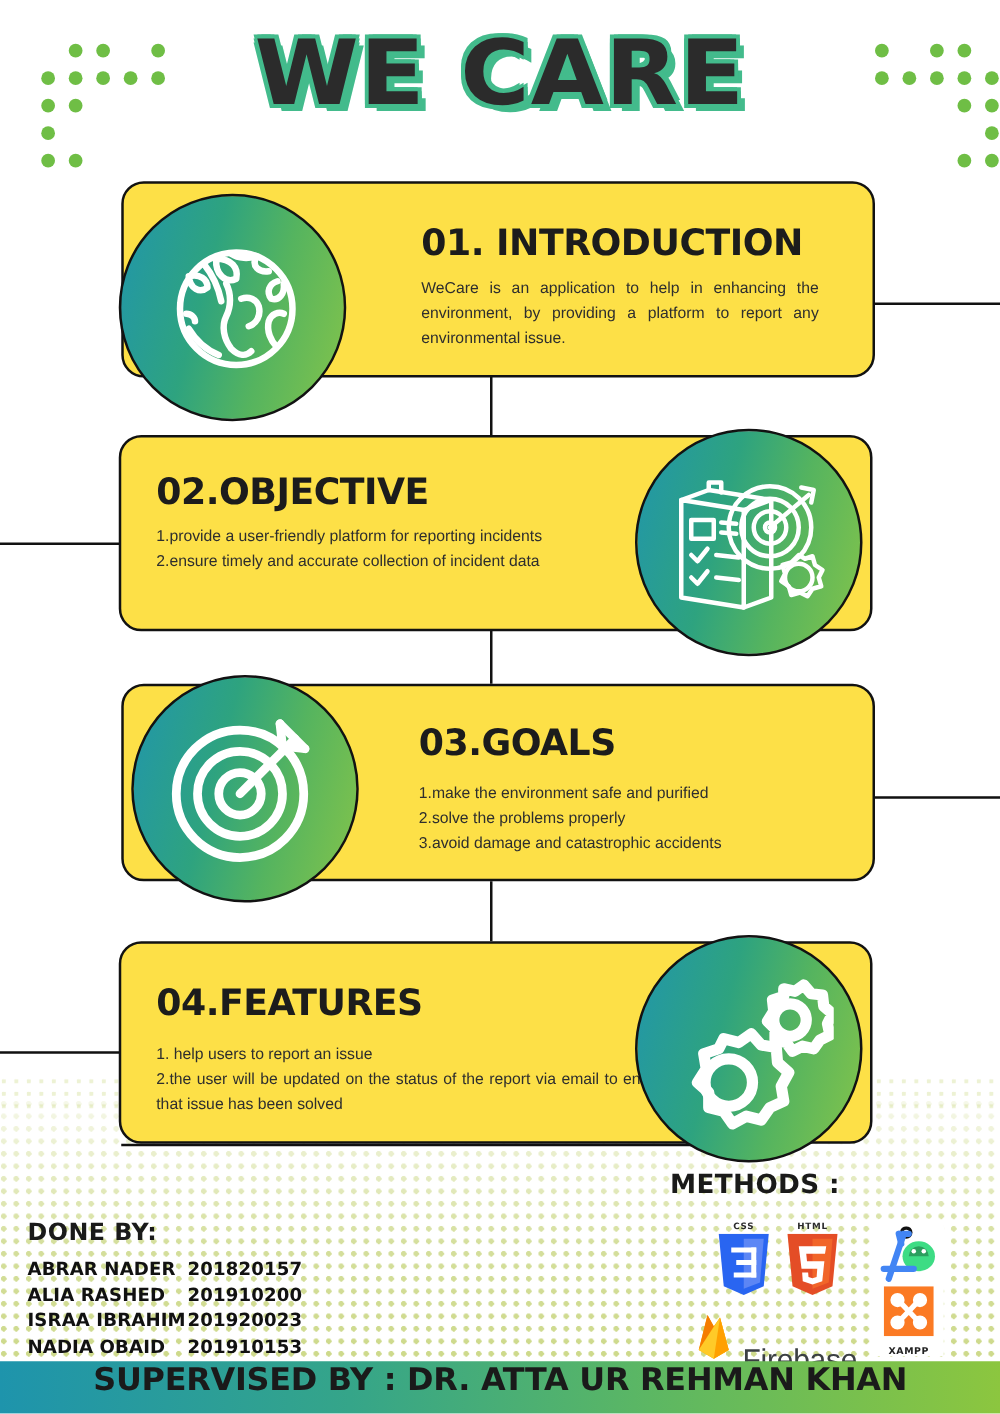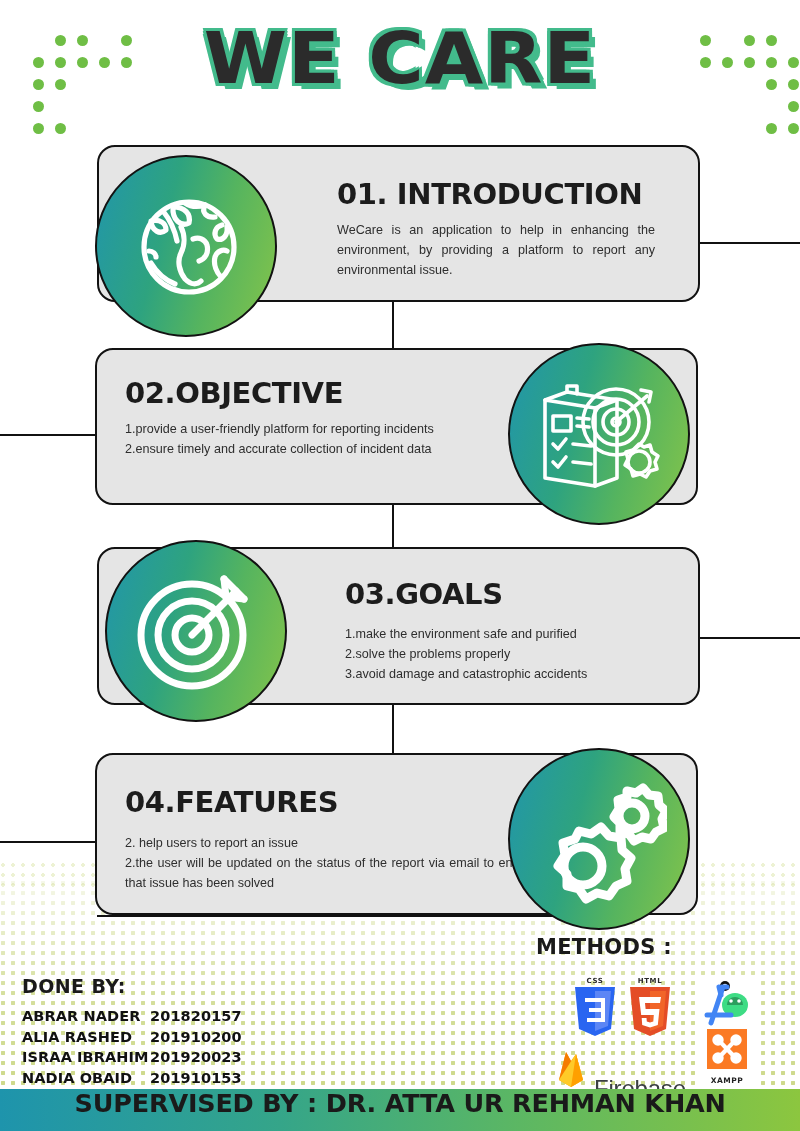--- a/index.html
+++ b/index.html
@@ -60,21 +60,21 @@
   }
 
   
   .line { position:absolute; background:#111; }
   .line-h { height:2px; }
   .line-v { width:2px; }
 
   
   .card {
     position:absolute;
-    background:#e5e5e5;
+    background:#fde047;
     border:2.5px solid #121212;
     border-radius:18px;
     z-index:3;
   }
   .card-body { position:absolute; }
   .card-title {
     font-family:"DejaVu Sans", sans-serif;
     font-weight:bold; color:#1c1c1c;
     letter-spacing:-0.4px;
     white-space:nowrap;
@@ -271,21 +271,21 @@
         <path d="M83 48 L114 22"></path>
         <path d="M108 16 L118 18 L116 28"></path>
 
         <circle cx="106" cy="88" r="11"></circle>
         <path d="M106 70 l5 3 l6 -2 l2 7 l6 4 l-3 6 l2 7 l-7 2 l-4 6 l-6 -3 l-7 2 l-2 -7 l-6 -4 l3 -6 l-2 -7 l7 -2 Z"></path>
       </g>
     </svg>
   </div>
 
   <div class="card" style="left:97px; top:547px; width:603px; height:158px;">
-    <div class="card-body" style="left:246px; top:28px; width:340px;">
+    <div class="card-body" style="left:236px; top:28px; width:340px;">
       <div class="card-title big">03.GOALS</div>
       <div class="card-desc" style="margin-top:14px;">1.make the environment safe and purified</div>
       <div class="card-desc">2.solve the problems properly</div>
       <div class="card-desc">3.avoid damage and catastrophic accidents</div>
     </div>
   </div>
 
   <div class="icon-circle" style="left:105px; top:540px; width:182px; height:182px;">
     <svg width="128" height="128" viewBox="0 0 128 128">
       <g fill="none" stroke="#ffffff" stroke-width="7" stroke-linecap="round" stroke-linejoin="round">
@@ -295,21 +295,21 @@
         <path d="M60 68 L104 24" stroke-width="7"></path>
         <path d="M92 12 L94 30 L112 32" stroke-width="7"></path>
         <path d="M92 12 L104 24 L112 32"></path>
       </g>
     </svg>
   </div>
 
   <div class="card" style="left:95px; top:753px; width:603px; height:162px;">
     <div class="card-body" style="left:28px; top:30px; width:412px;">
       <div class="card-title big">04.FEATURES</div>
-      <div class="card-desc" style="margin-top:15px;">2. help users to report an issue</div>
+      <div class="card-desc" style="margin-top:15px;">1. help users to report an issue</div>
       <div class="card-desc justify">2.the user will be updated on the status of the report via email to ensure that issue has been solved</div>
     </div>
   </div>
 
   <div class="icon-circle" style="left:508px; top:748px; width:182px; height:182px;">
     <svg width="136" height="136" viewBox="0 0 136 136">
       <g fill="none" stroke="#ffffff" stroke-width="9" stroke-linecap="round" stroke-linejoin="round">
 
         <path d="M96 20 l9 2 l7 -5 l6 7 l9 1 l1 9 l7 6 l-4 8 l2 9 l-8 4 l-5 7 l-9 -2 l-8 4 l-5 -7 l-9 -2 l0 -9 l-6 -6 l5 -8 l-1 -9 l9 -3 Z"></path>
         <circle cx="101" cy="45" r="13"></circle>

